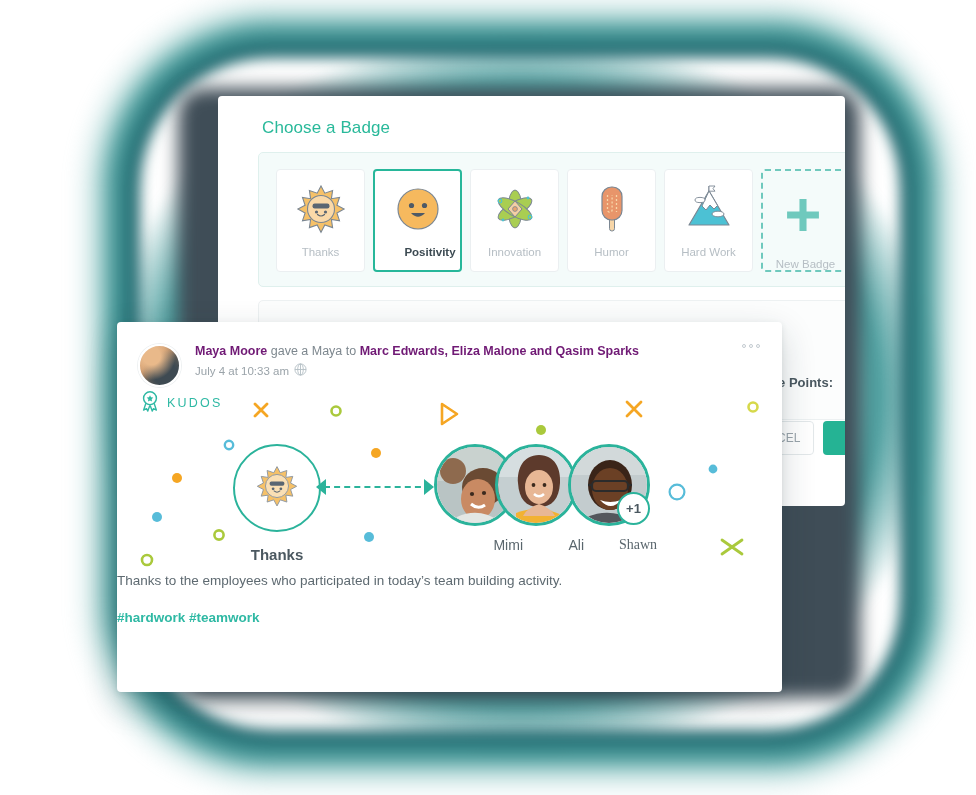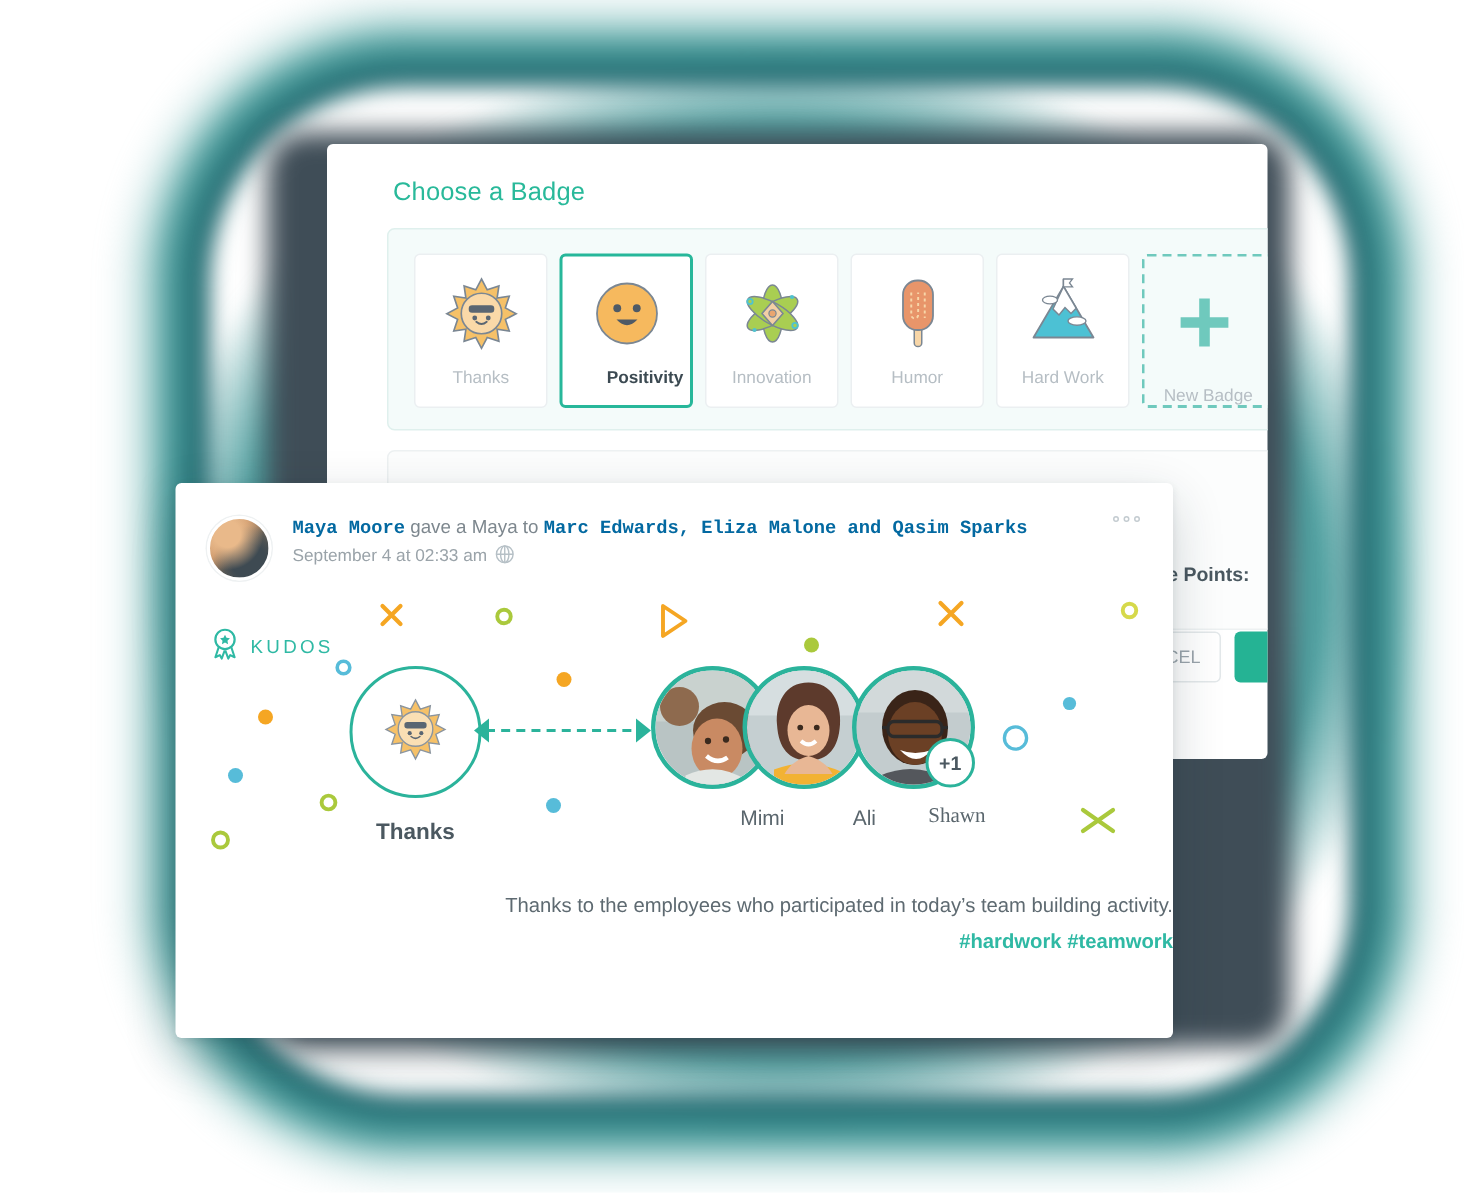--- a/index.html
+++ b/index.html
@@ -174,37 +174,37 @@
       radial-gradient(circle at 30% 26%, #e9b98a 0 22%, rgba(233,185,138,0) 60%),
       radial-gradient(circle at 66% 72%, #3e4a52 0 30%, rgba(62,74,82,0) 62%),
       linear-gradient(135deg, #d8b089 0%, #c58f63 34%, #6b6358 58%, #3a4349 100%);
     border: 2px solid #ffffff;
     box-shadow: 0 0 0 1px #eef1f2;
   }
   #header-line1 {
     position: absolute; left: 78px; top: 22px;
     font-size: 12.5px; color: #7d878e;
   }
-  #header-line1 b { color: #0369a1; font-weight: bold; font-family: Liberation Mono, monospace; }
+  #header-line1 b { color: #701a75; font-weight: bold; }
   #header-line2 {
     position: absolute; left: 78px; top: 41px;
     font-size: 11.5px; color: #9aa3a9;
     display: flex; align-items: center; gap: 5px;
   }
   #more-menu {
     position: absolute; right: 22px; top: 22px;
     display: flex; gap: 3px; cursor: pointer;
   }
   #more-menu i {
     width: 4px; height: 4px; border-radius: 50%;
     border: 1px solid #c3cbd0; display: block;
   }
 
   #kudos-logo {
-    position: absolute; left: 22px; top: 96px;
+    position: absolute; left: 22px; top: 68px;
     display: flex; align-items: center; gap: 6px;
   }
   #kudos-logo span {
     font-size: 12.5px; color: #2fb9a4; letter-spacing: 2.2px;
   }
 
   #award-row { position: absolute; left: 0; top: 120px; width: 100%; height: 120px; }
   #badge-circle {
     position: absolute; left: 116px; top: 2px;
     width: 88px; height: 88px; border-radius: 50%;
@@ -240,25 +240,25 @@
   #overflow-badge {
     position: absolute; left: 500px; top: 50px;
     width: 33px; height: 33px; border-radius: 50%;
     background: #ffffff; border: 2px solid #2bb39b;
     display: flex; align-items: center; justify-content: center;
     font-size: 13px; font-weight: bold; color: #4b5860;
     cursor: pointer;
   }
 
   #message-block {
-    position: absolute; left: 0; top: 272px; width: 100%;
-    text-align: right; line-height: 20px;
+    position: absolute; left: 0; top: 249px; width: 100%;
+    text-align: left; line-height: 20px;
   }
   #message-block .line { font-size: 13.5px; color: #5e6a71; }
-  #hashtags { font-size: 13.5px; color: #2fb9a4; font-weight: bold; margin-top: 4px; cursor: pointer; }
+  #hashtags { font-size: 13.5px; color: #2fb9a4; font-weight: bold; margin-top: 17px; cursor: pointer; }
 
   .confetti { position: absolute; }
 </style>
 </head>
 <body>
 
 <div id="glow-wrap">
   <div class="glow glow-a"></div>
   <div class="glow glow-b"></div>
   <div class="glow glow-inner-dark"></div>
@@ -368,21 +368,21 @@
   <div id="card-header">
     <div id="poster-avatar"></div>
 
     <div id="header-line1">
       <b>Maya Moore</b>
       <span>gave a Maya to</span>
       <b>Marc Edwards, Eliza Malone and Qasim Sparks</b>
     </div>
 
     <div id="header-line2">
-      <span>September 4 at 02:33 am</span>
+      <span>July 4 at 10:33 am</span>
       <span>
         <svg width="13" height="13" viewBox="0 0 14 14">
           <circle cx="7" cy="7" r="6" fill="none" stroke="#b6c0c6" stroke-width="1"></circle>
           <path d="M1 7h12M7 1v12" stroke="#b6c0c6" stroke-width="1"></path>
           <ellipse cx="7" cy="7" rx="3" ry="6" fill="none" stroke="#b6c0c6" stroke-width="1"></ellipse>
         </svg>
       </span>
     </div>
 
     <div id="more-menu">

